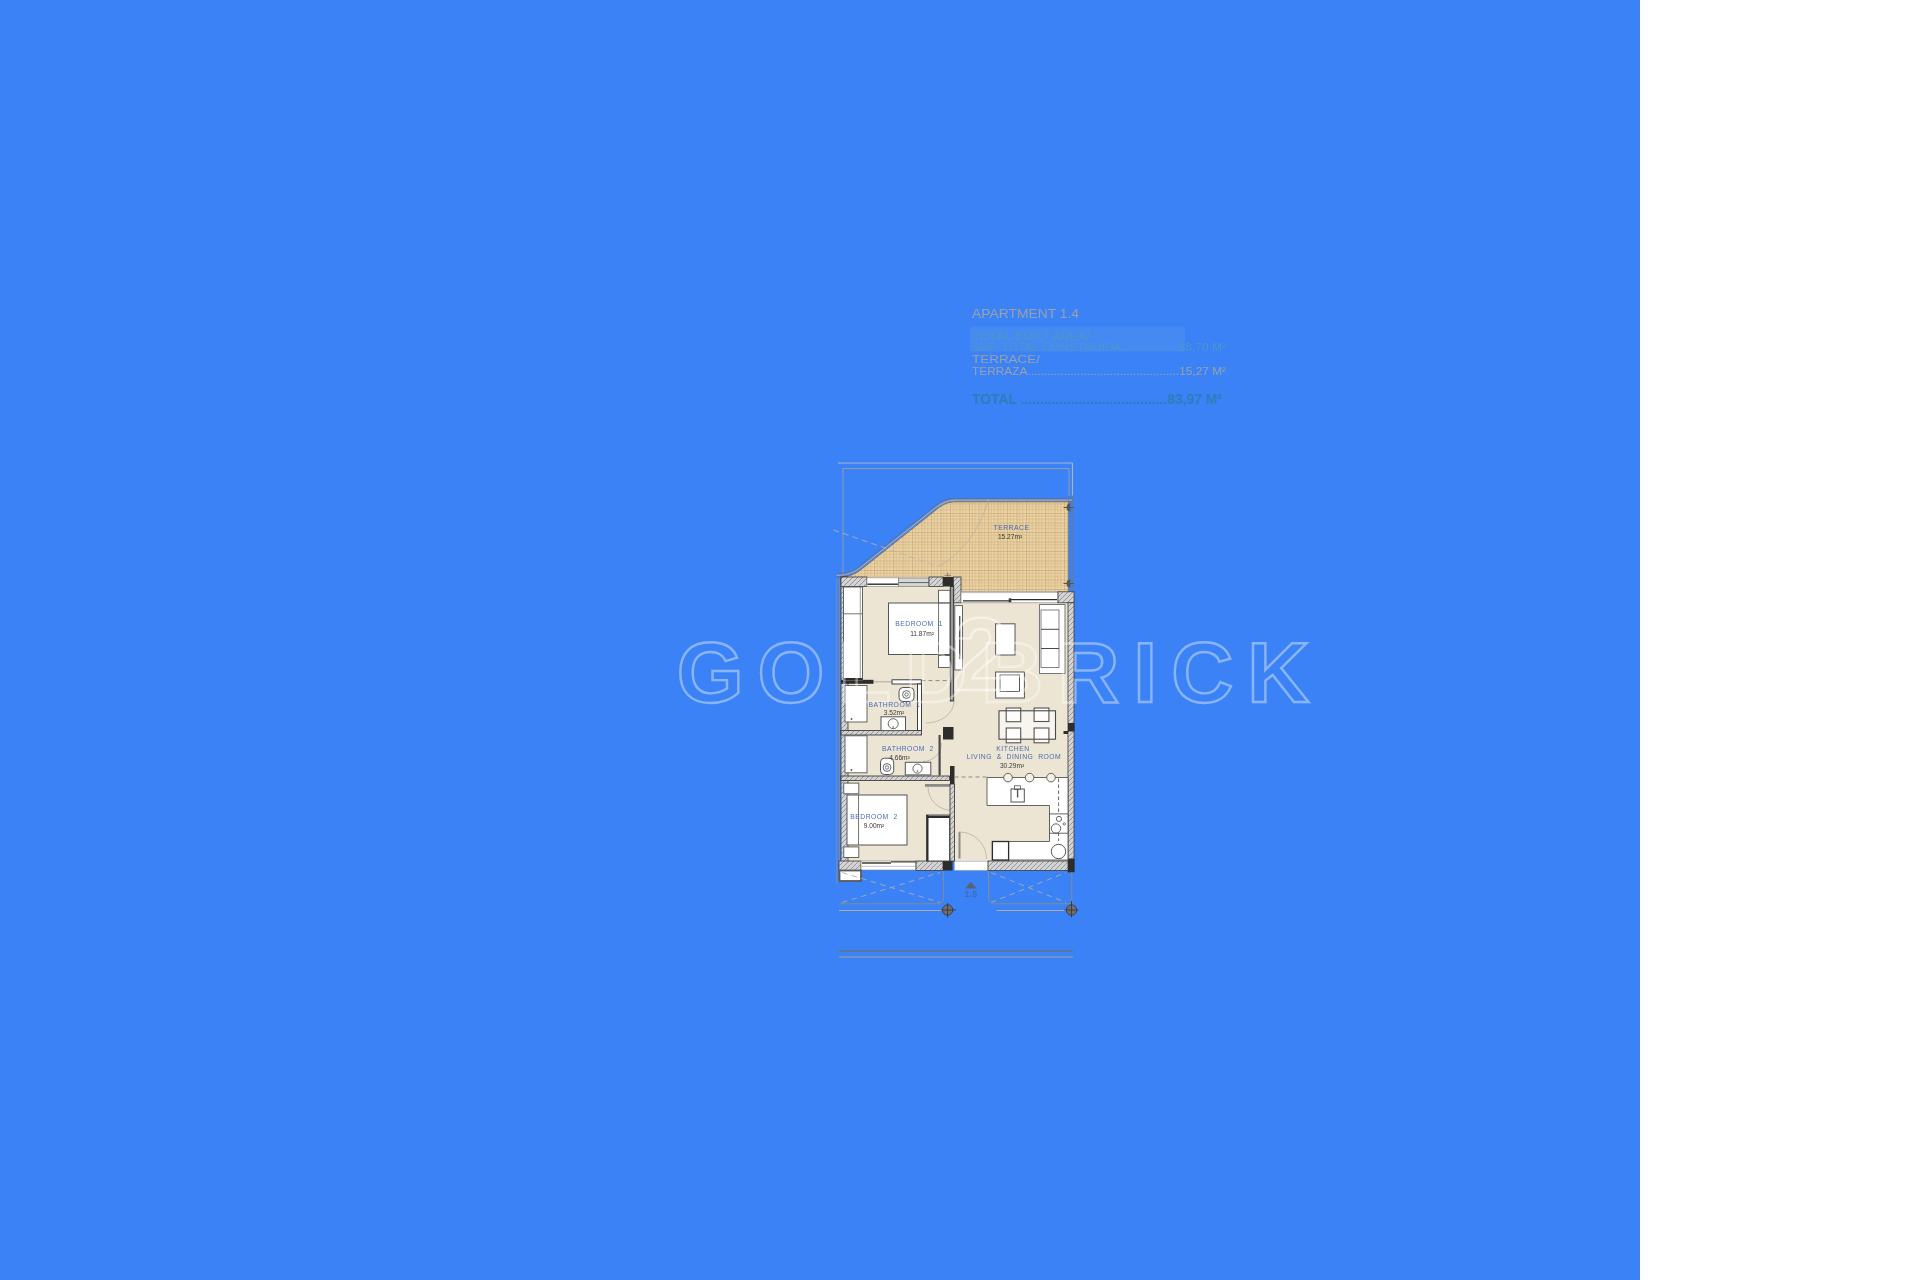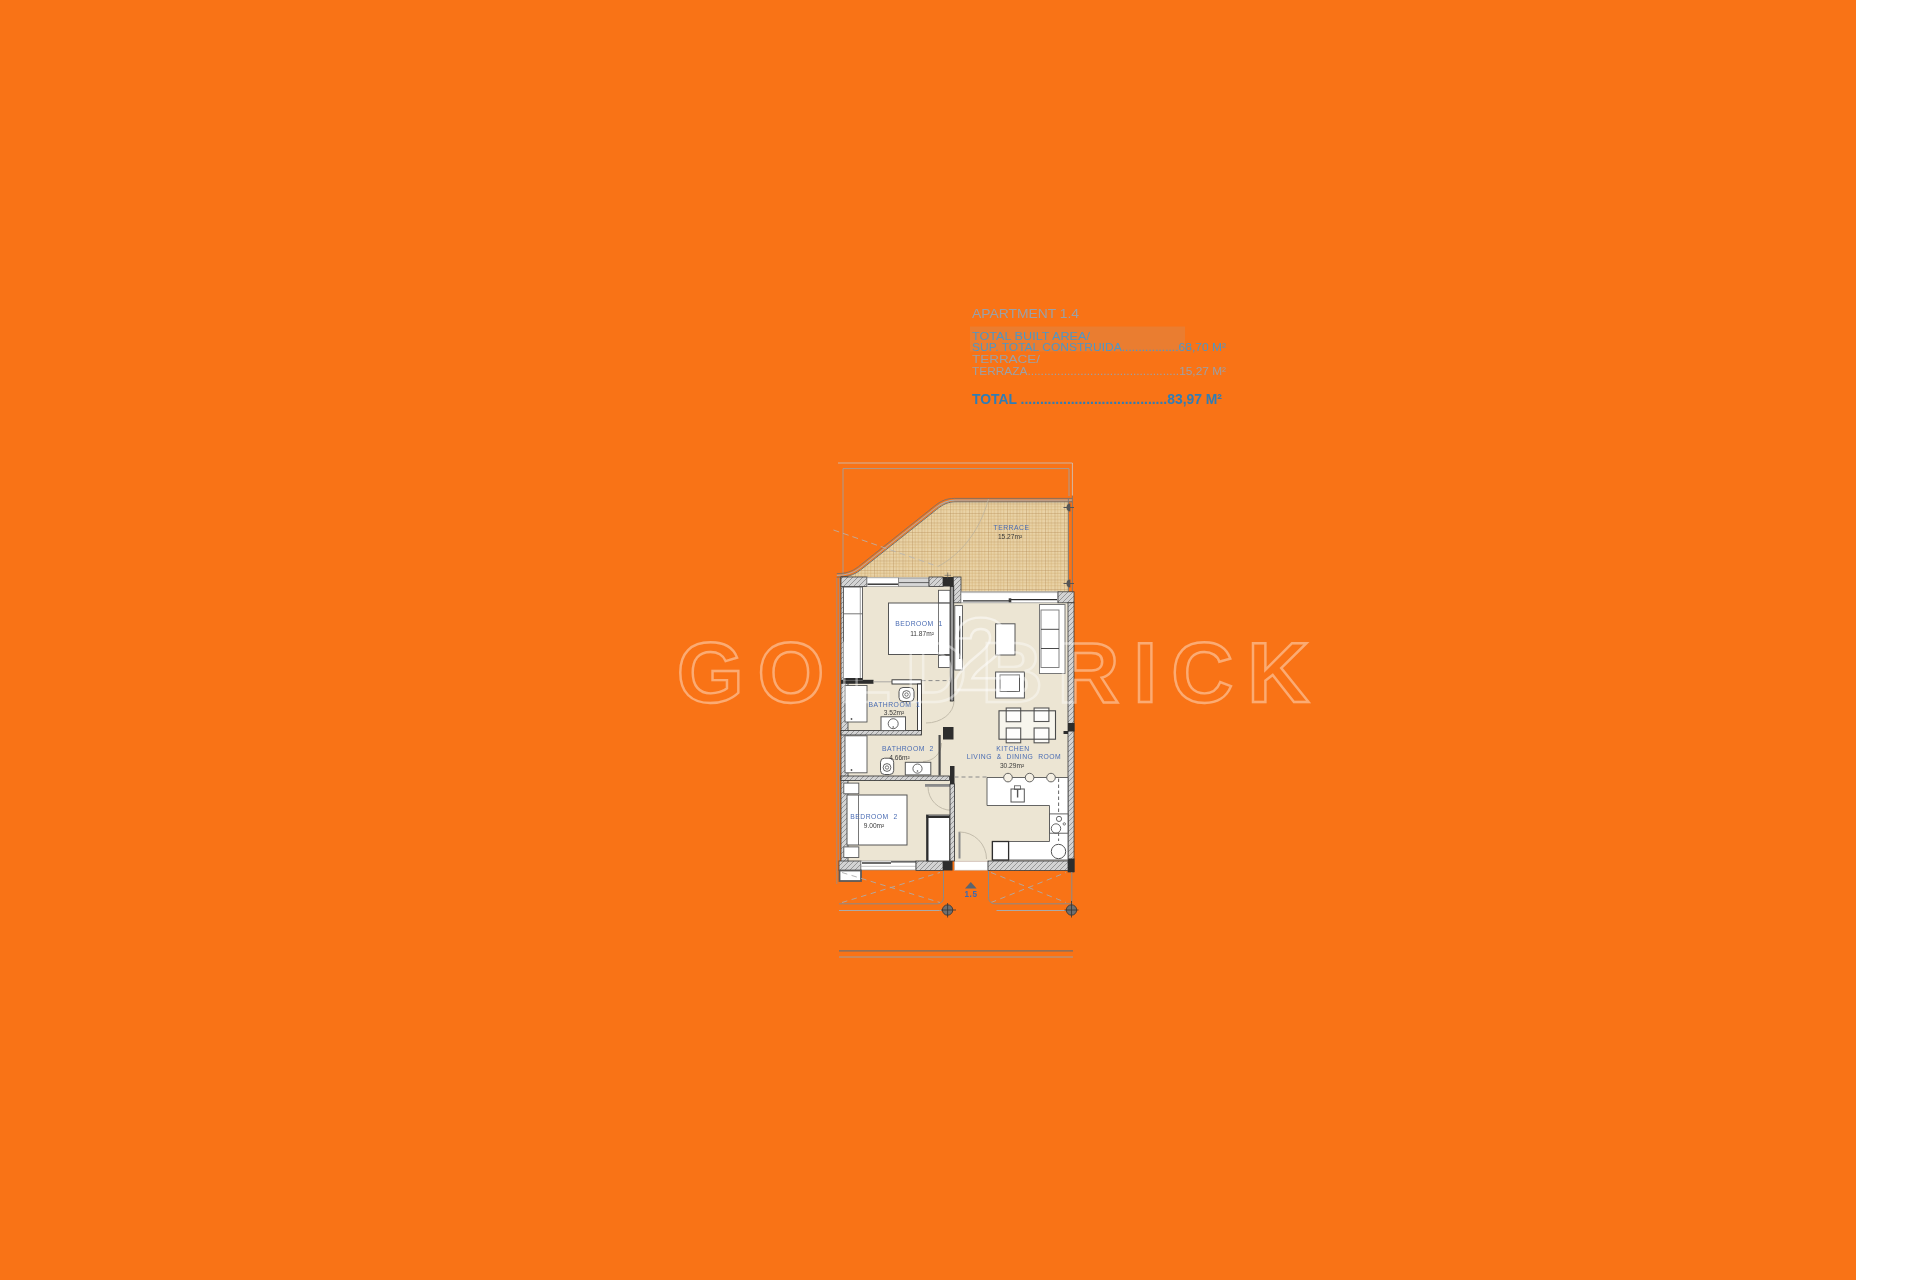--- a/index.html
+++ b/index.html
@@ -1,16 +1,16 @@
 <!DOCTYPE html>
 <html><head>
 <meta charset="utf-8">
 <style>
   html,body{margin:0;padding:0;background:#ffffff;}
-  .page{position:relative;width:1856px;height:1280px;background:#f97316;overflow:hidden;
+  .page{position:relative;width:1640px;height:1280px;background:#3b82f6;overflow:hidden;
         font-family:"Liberation Sans",sans-serif;}
   svg text{font-family:"Liberation Sans",sans-serif;}
 </style>
 </head>
 <body>
 <div class="page">
 <svg width="1920" height="1280" viewBox="0 0 1920 1280">
 <defs>
 <pattern id="hatch" width="5" height="5" patternUnits="userSpaceOnUse">
   <rect width="5" height="5" fill="#d3d3d3"></rect>

